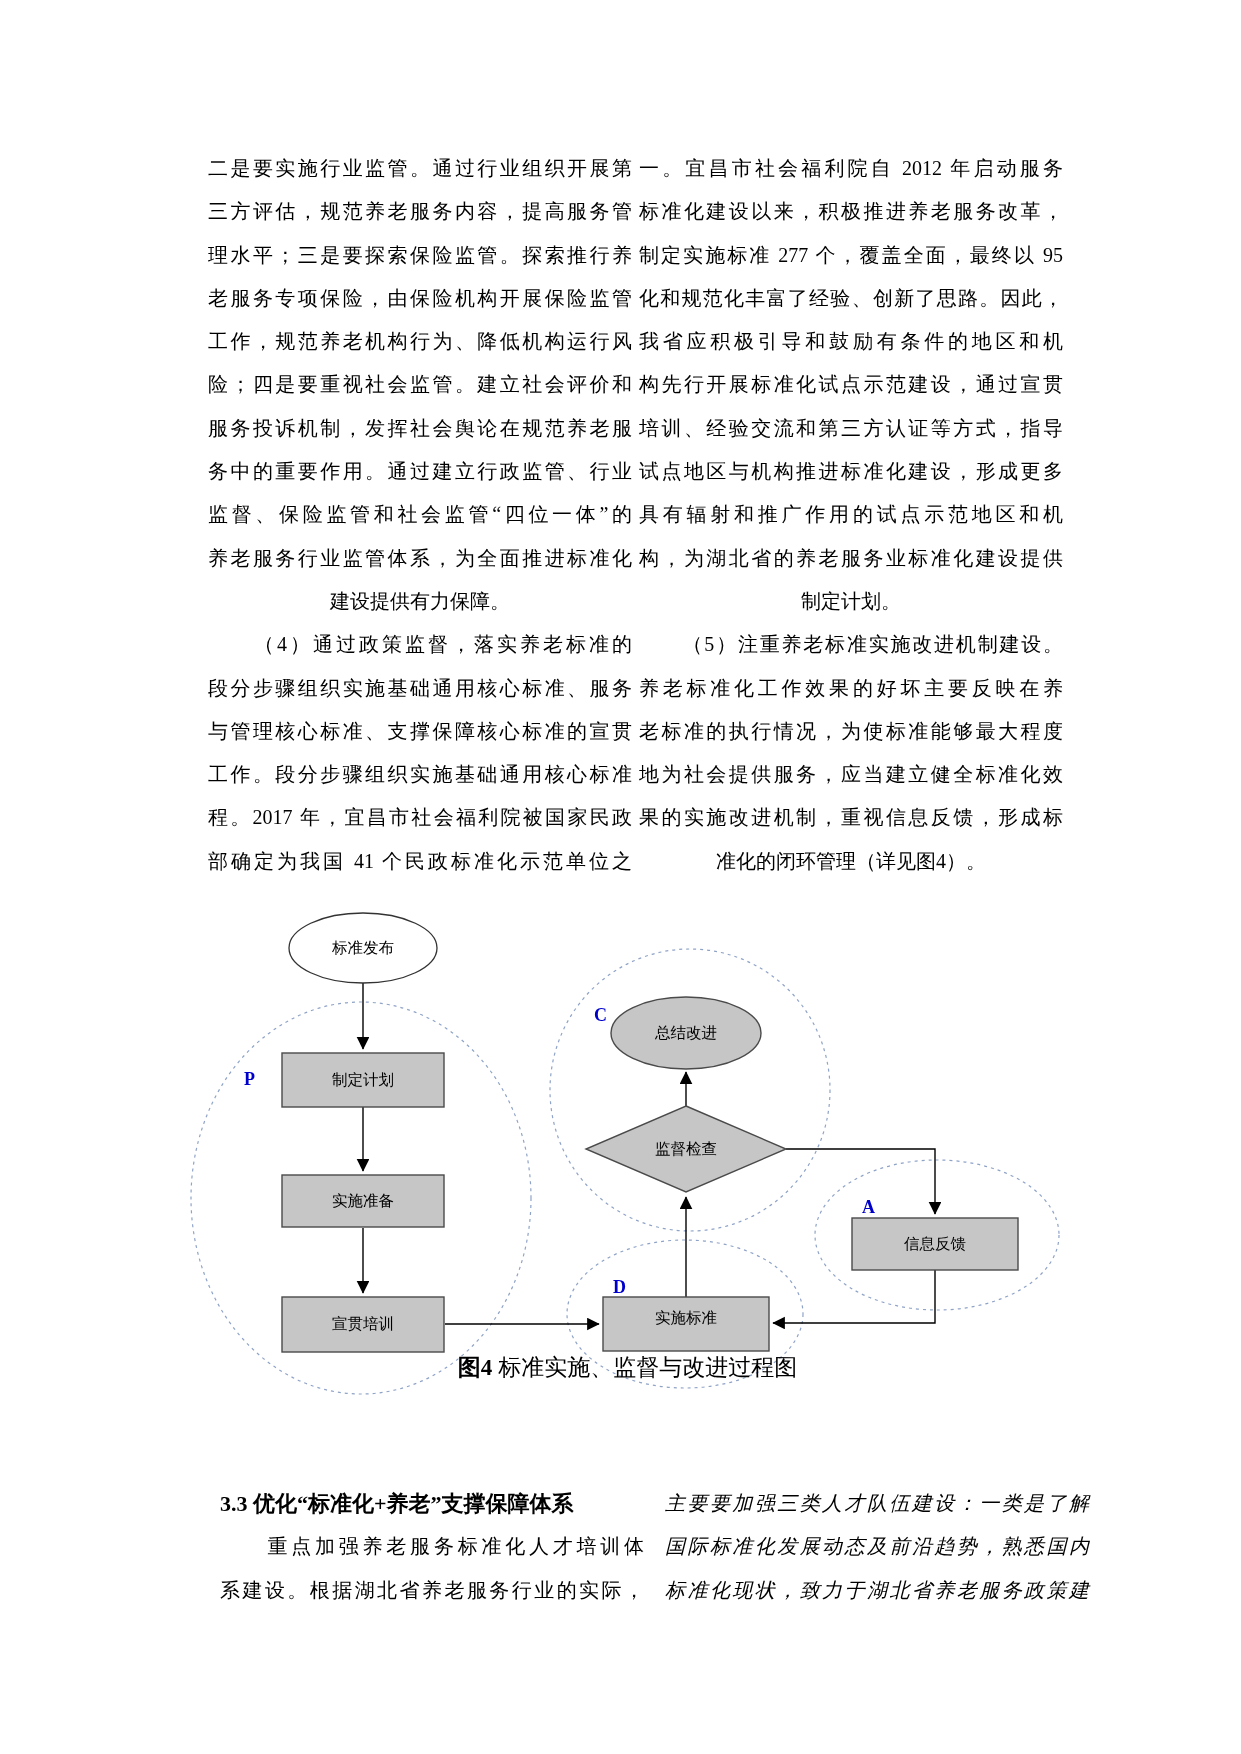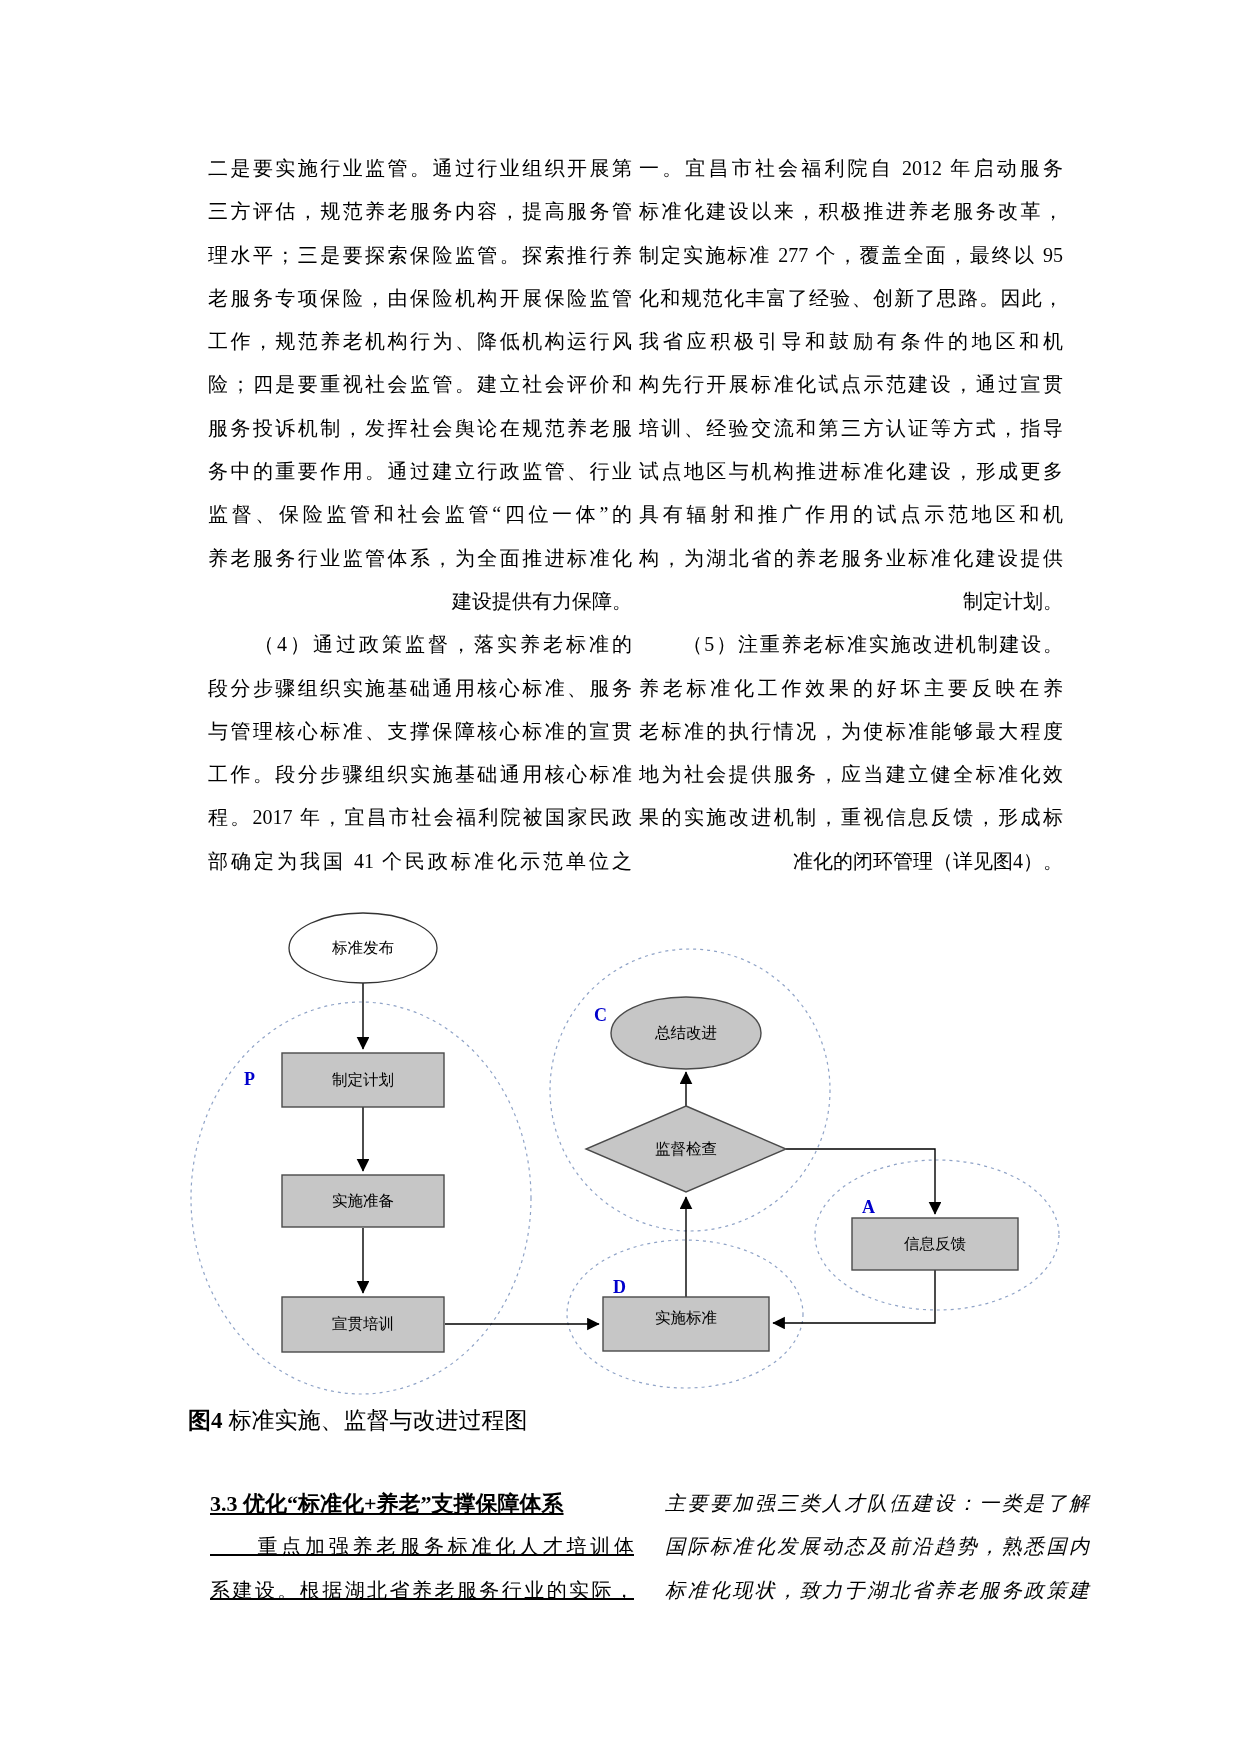--- a/index.html
+++ b/index.html
@@ -4,28 +4,28 @@
 <style>
   * { margin:0; padding:0; box-sizing:border-box; }
   html,body { background:#ffffff; }
   body {
     width:1241px; height:1754px; position:relative;
     font-family:"Liberation Serif", serif; color:#000;
   }
   .col { position:absolute; width:424px;margin-left:20px; }
   .tline {
     font-size:20px; line-height:43.3px; height:43.3px;
-    text-align:right; overflow:visible; white-space:nowrap;
+    text-align:center; overflow:visible; white-space:nowrap;
   }
   .tline.full {
     white-space:normal; text-align:justify; text-align-last:justify;
   }
   .figure-caption {
-    position:absolute; left:188px; top:1406px; width:879px;
-    font-size:23px; line-height:30px;
+    position:absolute; left:188px; top:1353px; width:879px;
+    text-align:center; font-size:23px; line-height:30px;
   }
   .figure-caption .cap-label { font-weight:bold; }
   .figure-caption .cap-title { margin-left:6px; }
   .section-heading {
     font-size:22px; font-weight:bold; line-height:43.3px; height:43.3px;
     white-space:nowrap;
   }
   svg text.node-label {
     font-family:"Liberation Sans", sans-serif;
     font-size:15.5px; fill:#000;
@@ -130,21 +130,21 @@
   <text class="zone-label" x="74" y="180">P</text>
   <text class="zone-label" x="424" y="116">C</text>
   <text class="zone-label" x="443" y="388">D</text>
   <text class="zone-label" x="692" y="308">A</text>
 </svg>
 
 <div class="figure-caption">
   <span class="cap-label">图4</span><span class="cap-title">标准实施、监督与改进过程图</span>
 </div>
 
-<div class="col" style="left:190px; top:1482px;text-decoration:underline;">
+<div class="col" style="left:200px; top:1482px;">
   <div class="section-heading">3.3 优化“标准化+养老”支撑保障体系</div>
   <div>
       <div class="tline full">　　重点加强养老服务标准化人才培训体</div>
       <div class="tline full">系建设。根据湖北省养老服务行业的实际，</div>
     </div>
 </div>
 
 <div class="col" style="left:645px; top:1482px;font-style:italic;">
     <div class="tline full">主要要加强三类人才队伍建设：一类是了解</div>
     <div class="tline full">国际标准化发展动态及前沿趋势，熟悉国内</div>

